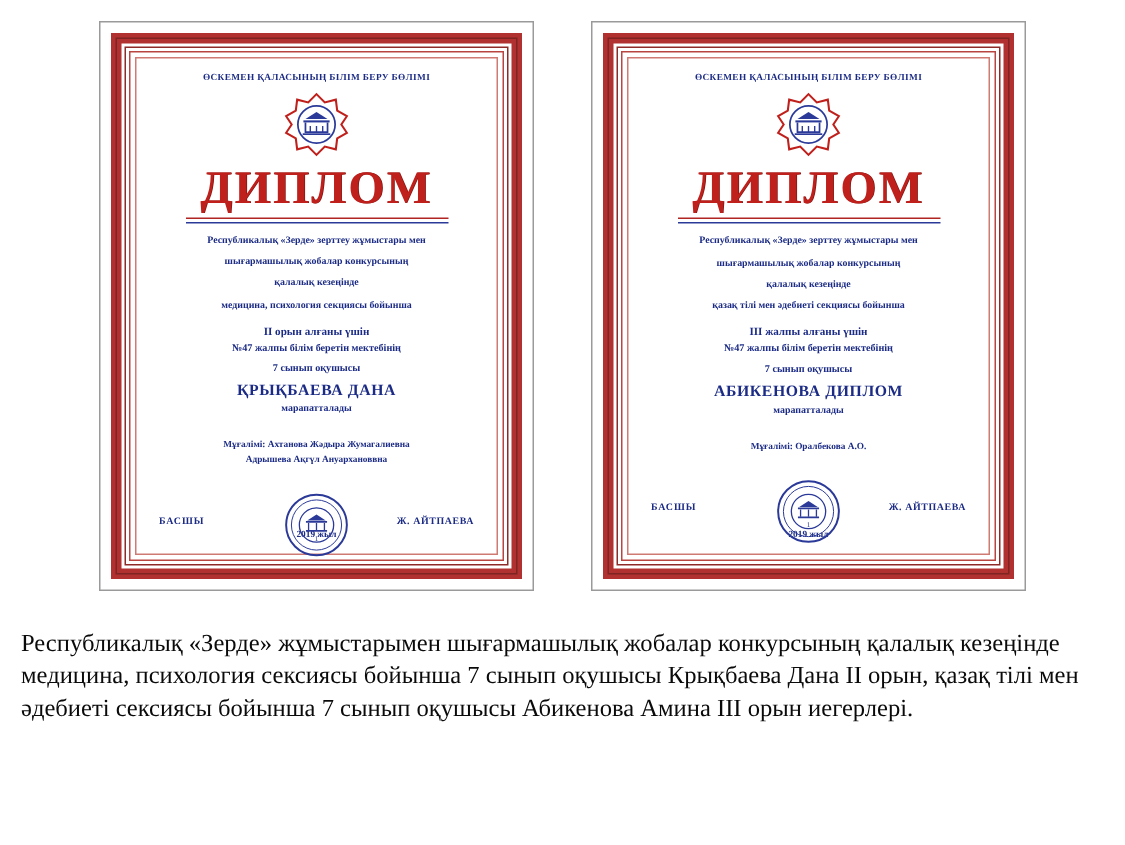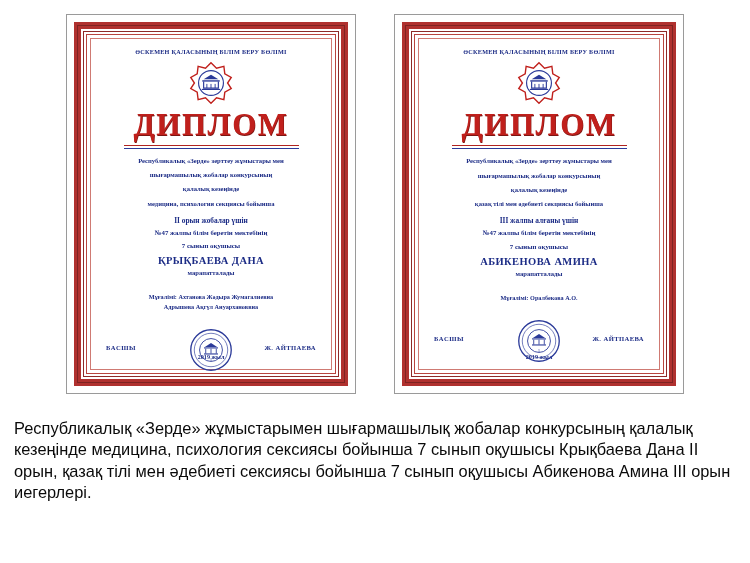--- a/index.html
+++ b/index.html
@@ -206,21 +206,21 @@
   .spacer {
     flex: 1 1 auto;
   }
 
   
   .caption {
     position: absolute;
     left: 14px;
     top: 418px;
     width: 726px;
-    font-family: Liberation Sans, sans-serif;
+    font-family: Liberation Serif, serif;
     font-size: 16.4px;
     line-height: 1.30;
     color: #0a0a0a;
     text-align: left;
   }
 </style>
 </head>
 <body>
 
 <div class="page">
@@ -253,21 +253,21 @@
           <div class="diplom-title">ДИПЛОМ</div>
         </div>
         <div class="rule-red"></div>
         <div class="rule-blue"></div>
 
         <div class="body-text">Республикалық «Зерде» зерттеу жұмыстары мен</div>
         <div class="body-text">шығармашылық жобалар конкурсының</div>
         <div class="body-text">қалалық кезеңінде</div>
         <div class="body-text">медицина, психология секциясы бойынша</div>
 
-        <div class="place-line">II орын жобалар үшін</div>
+        <div class="place-line">II орын алғаны үшін</div>
         <div class="school-line">№47 жалпы білім беретін мектебінің</div>
         <div class="school-line">7 сынып оқушысы</div>
 
         <div class="winner-name">ҚРЫҚБАЕВА ДАНА</div>
         <div class="awarded">марапатталады</div>
 
         <div class="teacher-block">
           <div>Мұғалімі: Ахтанова Жәдыра Жумагалиевна</div>
           <div>Адрышева Ақгүл Ануархановвна</div>
         </div>
@@ -324,21 +324,21 @@
 
         <div class="body-text">Республикалық «Зерде» зерттеу жұмыстары мен</div>
         <div class="body-text">шығармашылық жобалар конкурсының</div>
         <div class="body-text">қалалық кезеңінде</div>
         <div class="body-text">қазақ тілі мен әдебиеті секциясы бойынша</div>
 
         <div class="place-line">III жалпы алғаны үшін</div>
         <div class="school-line">№47 жалпы білім беретін мектебінің</div>
         <div class="school-line">7 сынып оқушысы</div>
 
-        <div class="winner-name">АБИКЕНОВА АМИНА</div>
+        <div class="winner-name">АБИКЕНОВА ДИПЛОМ</div>
         <div class="awarded">марапатталады</div>
 
         <div class="teacher-block">
           <div>Мұғалімі: Оралбекова А.О.</div>
           <div></div>
         </div>
 
         <div class="sign-row">
           <div class="sign-left">БАСШЫ</div>
           <div class="seal">

